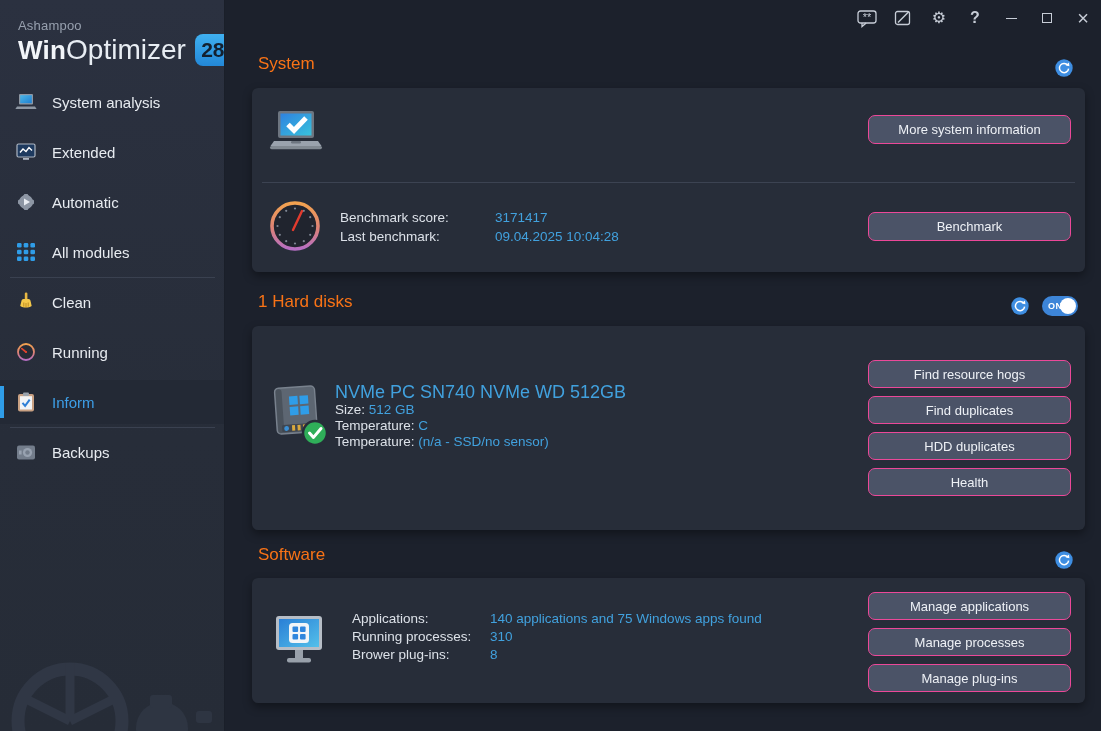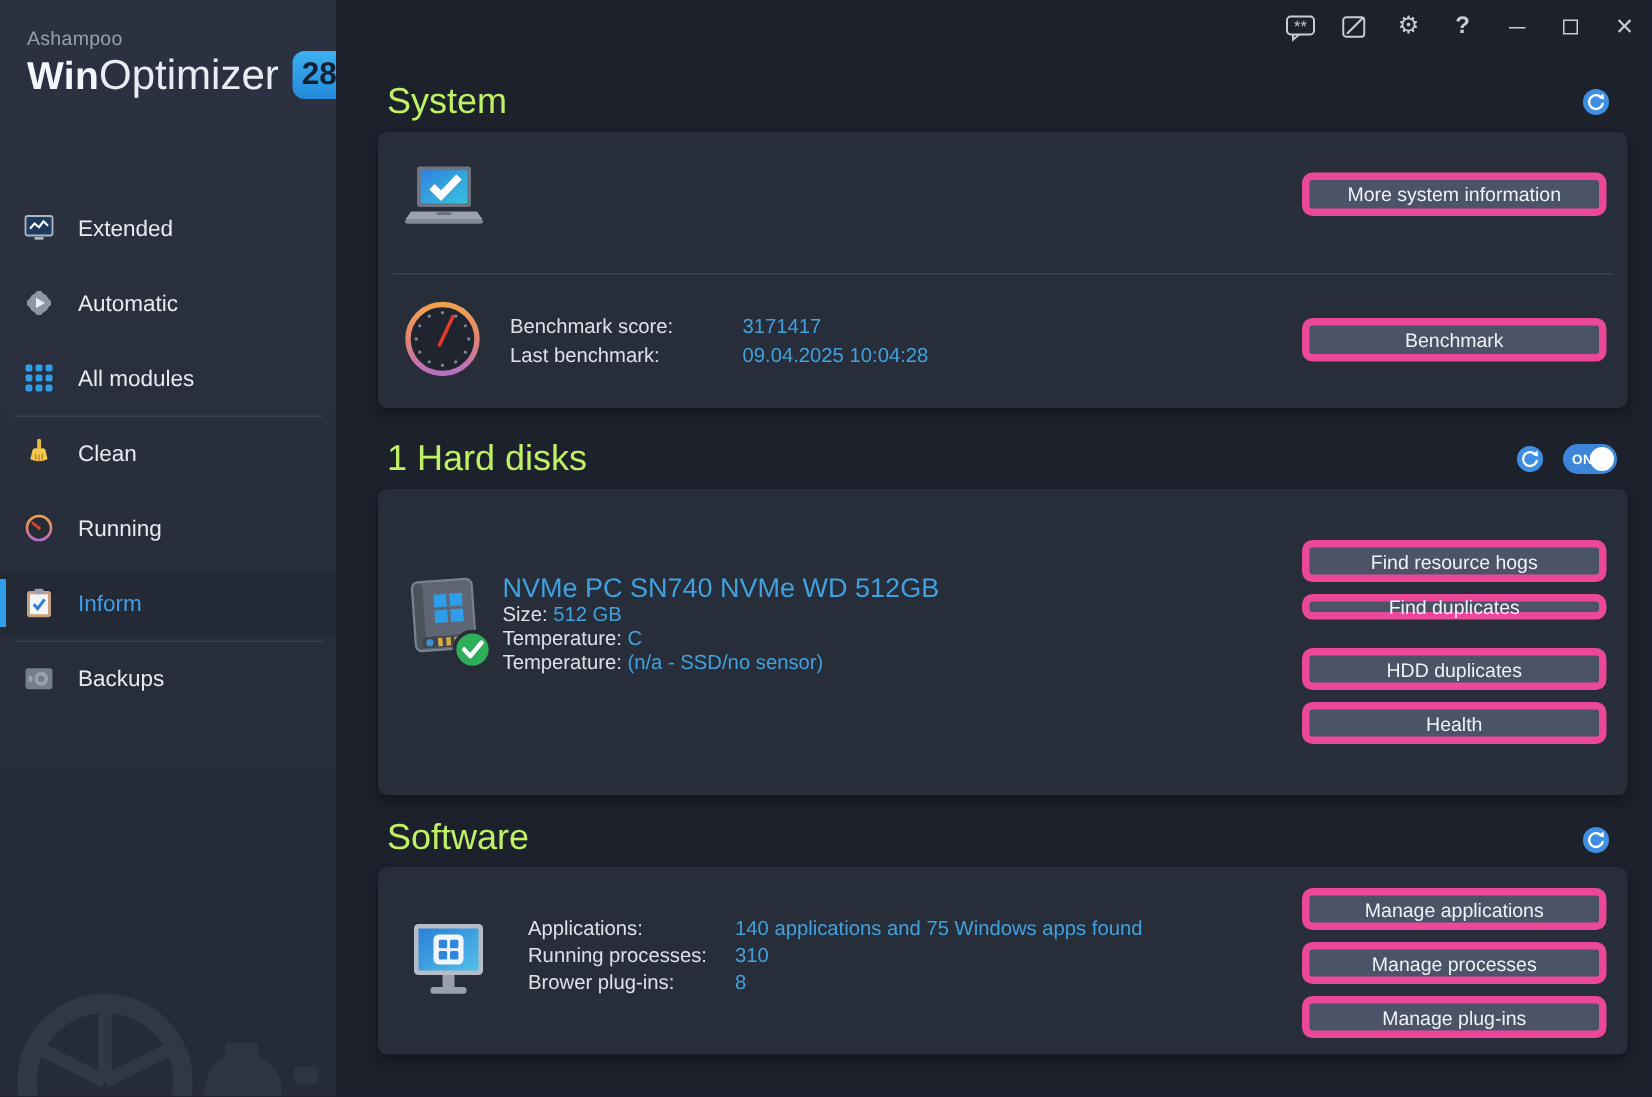--- a/index.html
+++ b/index.html
@@ -38,27 +38,27 @@
     margin-right:14px; flex:0 0 24px; }
   .nav-item .lbl { font-size:15px; color:#e7ebf0; }
   .nav-item.active { background:#232935; }
   .nav-item.active .lbl { color:#3d9fe8; }
   .nav-item.active::before { content:""; position:absolute; left:0; top:6px; bottom:6px;
     width:4px; background:#2f9de8; }
   .side-divider { position:absolute; left:10px; width:205px; height:1px; background:#3a4150; }
   .decor { position:absolute; left:0; bottom:0; pointer-events:none; }
 
   
-  .section-title { position:absolute; font-size:24px; font-weight:400; color:#bef264; }
+  .section-title { position:absolute; font-size:17px; font-weight:400; color:#f97316; }
   .refresh-btn { position:absolute; width:18px; height:18px; cursor:default; }
   .card { position:absolute; left:252px; width:833px; background:#272d39; border-radius:6px;
     box-shadow:0 4px 10px rgba(0,0,0,.38); }
   .card-divider { position:absolute; left:10px; right:10px; height:1px; background:#3c4352; }
   .btn { position:absolute; left:616px; width:203px; height:29px; background:#4b5367;
-    border:5px solid #ec4899; border-radius:7px; color:#eef1f6; font-size:13px;
+    border:1px solid #ec4899; border-radius:7px; color:#eef1f6; font-size:13px;
     font-family:"Liberation Sans", sans-serif;
     display:flex; align-items:center; justify-content:center; cursor:default; }
   .lbl-txt { position:absolute; font-size:13.5px; color:#dce1e8; white-space:nowrap; }
   .val-txt { position:absolute; font-size:13.5px; color:#41a1de; white-space:nowrap; }
   .mix-row { position:absolute; font-size:13.5px; white-space:nowrap; }
   .mix-row .l { color:#dce1e8; }
   .mix-row .v { color:#41a1de; }
   .link-line { position:absolute; font-size:18px; color:#41a1de; white-space:nowrap; }
 
   
@@ -128,20 +128,30 @@
 <aside class="sidebar">
   <div class="logo">
     <div class="brand-small">Ashampoo</div>
     <div class="brand-row">
       <span class="brand-win">Win</span>
         <span class="brand-opt">Optimizer</span>
       <span class="ver-badge">28</span>
     </div>
   </div>
 
+  <div class="nav-item" style="top:80px">
+    <span class="ic">
+      <svg width="22" height="19" viewBox="0 0 22 19">
+        <rect x="4" y="1" width="14" height="10.5" rx="1" fill="#8e97a3"></rect>
+        <rect x="5.2" y="2.2" width="11.6" height="8" fill="url(#g-lap)"></rect>
+        <path d="M2 13.5 h18 l1.6 2.6 h-21.2 z" fill="#8e97a3"></path>
+      </svg>
+    </span>
+    <span class="lbl">System analysis</span>
+  </div>
 
   <div class="nav-item" style="top:130px">
     <span class="ic">
       <svg width="20" height="18" viewBox="0 0 20 18">
         <rect x="1" y="1" width="18" height="13" rx="1.5" fill="#1e3a5f" stroke="#aeb6c2" stroke-width="1.2"></rect>
         <polyline points="4,9.5 7,6 10,8.5 13,4.5 16,7.5" stroke="#fff" stroke-width="1.4" fill="none"></polyline>
         <rect x="7" y="15" width="6" height="1.8" fill="#aeb6c2"></rect>
       </svg>
     </span>
     <span class="lbl">Extended</span>
@@ -339,21 +349,21 @@
   <div class="mix-row" style="left:83px; top:92px">
     <span class="l">Temperature:</span>
     <span class="v">C</span>
   </div>
   <div class="mix-row" style="left:83px; top:108px">
     <span class="l">Temperature:</span>
     <span class="v">(n/a - SSD/no sensor)</span>
   </div>
 
   <button class="btn" style="top:34px; height:28px">Find resource hogs</button>
-  <button class="btn" style="top:70px; height:17px">Find duplicates</button>
+  <button class="btn" style="top:70px; height:28px">Find duplicates</button>
   <button class="btn" style="top:106px; height:28px">HDD duplicates</button>
   <button class="btn" style="top:142px; height:28px">Health</button>
 </div>
 
 <div class="section-title" style="left:258px; top:545px">Software</div>
 <div class="refresh-btn" style="left:1055px; top:551px">
   <svg width="18" height="18" viewBox="0 0 18 18">
     <circle cx="9" cy="9" r="8.7" fill="#3e8ee2"></circle>
     <path d="M12.8 6.4 A4.6 4.6 0 1 0 13.6 9.6" fill="none" stroke="#fff" stroke-width="1.5"></path>
     <path d="M13.9 3.4 L14.4 7.3 L10.6 6.2 Z" fill="#fff"></path>

